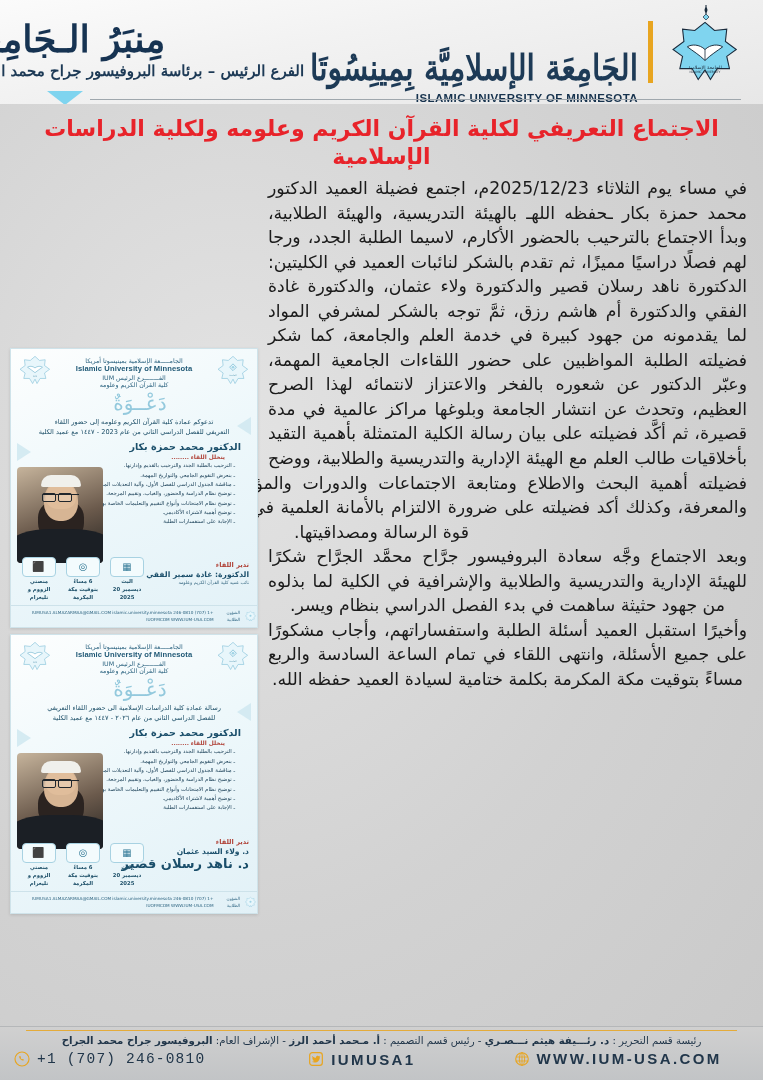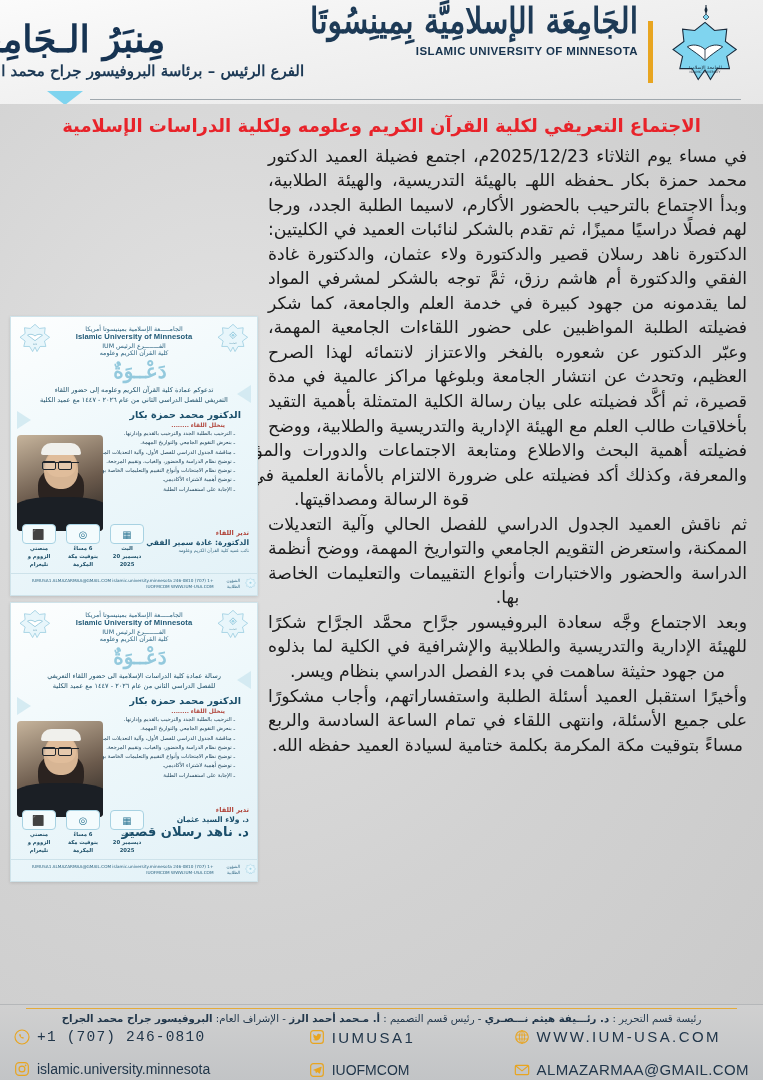--- a/index.html
+++ b/index.html
@@ -38,21 +38,21 @@
   }
   .minaret{
     position:absolute; left:33px; top:0px; width:16px; height:24px;
   }
   .gold-bar{
     width:5px; height:62px; background:#e8a520; margin:0 12px 0 10px;
     flex:0 0 auto; align-self:center;
   }
   .hdr-center{
     flex:1 1 auto;
-    display:flex; align-items:flex-start; justify-content:flex-start;
+    display:flex; align-items:flex-end; justify-content:flex-start;
     height:100%;
     position:relative;
   }
   .calig{
     position:relative;
     padding-top:6px;
   }
   .calig-ar{
     font-family:"DejaVu Serif", serif;
     font-size:30px; font-weight:bold; color:#1d3a56;
@@ -97,21 +97,21 @@
     width:0; height:0;
     border-left:18px solid transparent;
     border-right:18px solid transparent;
     border-top:14px solid #7fd4ef;
   }
 
   
   .title{
     margin:11px 14px 4px 14px;
     font-family:"DejaVu Sans", sans-serif;
-    font-size:18px; font-weight:bold;
+    font-size:22px; font-weight:bold;
     color:#e8232a;
     text-align:center;
     line-height:1.25;
     letter-spacing:-0.3px;
   }
 
   
   .content{
     position:relative;
     padding:2px 16px 0 16px;
@@ -167,21 +167,21 @@
   }
   .pst-badge{ width:34px; height:34px; flex:0 0 auto; }
   .pst-titles{ flex:1 1 auto; text-align:center; padding-top:2px; }
   .pst-ar1{ font-size:6.3px; color:#2d6480; letter-spacing:.2px; }
   .pst-en1{ font-size:7.6px; color:#1f5875; font-weight:bold; letter-spacing:.1px; font-family:"Liberation Sans",sans-serif; direction:ltr;}
   .pst-ar2{ font-size:6.3px; color:#2d6480; margin-top:1px; }
   .pst-ar3{ font-size:6.3px; color:#2d6480; }
   .pst-dawa{
     text-align:center;
     font-family:"DejaVu Serif", serif;
-    font-size:20px; font-weight:bold;
+    font-size:20px; font-weight:normal;
     color:#93c9dd;
     margin-top:2px;
     letter-spacing:2px;
     padding-left:12px;
   }
   .pst-invite{
     text-align:center;
     font-size:6.6px; color:#1d4f68; line-height:1.55;
     padding:2px 16px 0 16px;
   }
@@ -258,21 +258,21 @@
     border-top:1px solid #cde2ea;
     display:flex; align-items:center; justify-content:center; gap:4px;
     font-size:4.2px; color:#2d6480;
   }
   .pst-foot .fblk{ line-height:1.5; text-align:right; }
   .pst-foot .flogo{ width:16px;height:16px; }
 
   
   .footer{
     position:absolute; left:0; right:0; bottom:0;
-    height:76px;
+    height:54px;
     background:linear-gradient(180deg,#d0d0d0 0%,#c2c4c6 100%);
     border-top:1px solid #b5b7b9;
   }
   .footer-hr{
     position:absolute; left:26px; right:26px; top:3px;
     height:1px; background:#e8a520; opacity:.85;
   }
   .credits{
     text-align:center;
     font-family:"DejaVu Sans", sans-serif;
@@ -290,21 +290,21 @@
   .citem{ display:flex; align-items:center; gap:7px; }
   .cicon{
     width:16px; height:16px; flex:0 0 auto;
     display:flex; align-items:center; justify-content:center;
   }
   .ctext{
     font-family:"Liberation Sans", sans-serif;
     font-size:15px; color:#21364a; white-space:nowrap;
     letter-spacing:.4px;
   }
-  .ctext.sp{ letter-spacing:2.4px; }
+  .ctext.sp{ letter-spacing:2.4px;font-weight:bold; }
   .ctext.sm{ font-size:14px; letter-spacing:0; }
   .ctext.mono{ font-family:"Liberation Mono", monospace; font-size:14.5px; letter-spacing:1.2px;}
 </style>
 </head>
 <body>
 
 <div class="page">
 
   <div class="header">
 
@@ -343,21 +343,20 @@
 
   <div class="title">الاجتماع التعريفي لكلية القرآن الكريم وعلومه ولكلية الدراسات الإسلامية</div>
 
   <div class="content">
 
     <div class="float-shape fs1"></div>
 
     <div class="article">
       <p class="p-first">في مساء يوم الثلاثاء 2025/12/23م، اجتمع فضيلة العميد الدكتور محمد حمزة بكار ـحفظه اللهـ بالهيئة التدريسية، والهيئة الطلابية، وبدأ الاجتماع بالترحيب بالحضور الأكارم، لاسيما الطلبة الجدد، ورجا لهم فصلًا دراسيًا مميزًا، ثم تقدم بالشكر لنائبات العميد في الكليتين: الدكتورة ناهد رسلان قصير والدكتورة ولاء عثمان، والدكتورة غادة الفقي والدكتورة أم هاشم رزق، ثمَّ توجه بالشكر لمشرفي المواد لما يقدمونه من جهود كبيرة في خدمة العلم والجامعة، كما شكر فضيلته الطلبة المواظبين على حضور اللقاءات الجامعية المهمة، وعبّر الدكتور عن شعوره بالفخر والاعتزاز لانتمائه لهذا الصرح العظيم، وتحدث عن انتشار الجامعة وبلوغها مراكز عالمية في مدة قصيرة، ثم أكَّد فضيلته على بيان رسالة الكلية المتمثلة بأهمية التقيد بأخلاقيات طالب العلم مع الهيئة الإدارية والتدريسية والطلابية، ووضح فضيلته أهمية البحث والاطلاع ومتابعة الاجتماعات والدورات والمؤتمرات لنيل أكبر قدر من العلم والمعرفة، وكذلك أكد فضيلته على ضرورة الالتزام بالأمانة العلمية في كتابة الرسائل، ووضح أثرها على قوة الرسالة ومصداقيتها.</p>
       <div class="float-shape fs2"></div>
-      <p>ثم ناقش العميد الجدول الدراسي للفصل الحالي وآلية التعديلات الممكنة، واستعرض التقويم الجامعي والتواريخ المهمة، ووضح أنظمة الدراسة والحضور والاختبارات وأنواع التقييمات والتعليمات الخاصة بها.</p>
       <p>وبعد الاجتماع وجَّه سعادة البروفيسور جرَّاح محمَّد الجرَّاح شكرًا للهيئة الإدارية والتدريسية والطلابية والإشرافية في الكلية لما بذلوه من جهود حثيثة ساهمت في بدء الفصل الدراسي بنظام ويسر.</p>
       <p>وأخيرًا استقبل العميد أسئلة الطلبة واستفساراتهم، وأجاب مشكورًا على جميع الأسئلة، وانتهى اللقاء في تمام الساعة السادسة والربع مساءً بتوقيت مكة المكرمة بكلمة ختامية لسيادة العميد حفظه الله.</p>
     </div>
 
     <div class="poster-col">
 
       <div class="poster">
         <div class="pst-deco-tri" style="left:4px;top:96px;transform:rotate(90deg);"></div>
         <div class="pst-deco-tri" style="left:4px;top:150px;transform:rotate(90deg);"></div>
         <div class="pst-deco-tri" style="right:4px;top:70px;transform:rotate(-90deg);"></div>
@@ -379,21 +378,21 @@
             <path d="M50 4 L63 16 L80 14 L78 31 L93 42 L78 53 L82 69 L65 69 L56 84 L50 71 L43 84 L34 69 L17 69 L21 53 L6 42 L21 31 L19 14 L36 16 Z" fill="#e8f6fb" stroke="#8cc6dc" stroke-width="2"></path>
             <path d="M50 38 C43 32 33 32 28 36 C35 41 43 46 50 52 C57 46 65 41 72 36 C67 32 57 32 50 38 Z" fill="#ffffff" stroke="#6fb4ce" stroke-width="1.8"></path>
             <text x="50" y="66" font-size="6.4" text-anchor="middle" fill="#6fa7bd" font-family="DejaVu Sans">IUM</text>
           </svg>
         </div>
 
         <div class="pst-dawa">دَعْــوَةٌ</div>
 
         <div class="pst-invite">
           <div>تدعوكم عمادة كلية القرآن الكريم وعلومه إلى حضور اللقاء</div>
-          <div>التعريفي للفصل الدراسي الثاني من عام ٢٠٢٦ - ١٤٤٧ مع عميد الكلية</div>
+          <div>التعريفي للفصل الدراسي الثاني من عام 2023 - ١٤٤٧ مع عميد الكلية</div>
         </div>
 
         <div class="pst-name">الدكتور محمد حمزة بكار</div>
         <div class="pst-axes-label">يتخلل اللقاء ........</div>
         <div class="pst-bullets">
           <div>ـ الترحيب بالطلبة الجدد والترحيب بالقديم وإدارتها.</div>
           <div>ـ بنعرض التقويم الجامعي والتواريخ المهمة.</div>
           <div>ـ مناقشة الجدول الدراسي للفصل الأول، وآلية التعديلات الممكنة.</div>
           <div>ـ توضيح نظام الدراسة والحضور، والغياب، وتقييم المرجعة.</div>
           <div>ـ توضيح نظام الامتحانات وأنواع التقييم والتعليمات الخاصة بها.</div>

